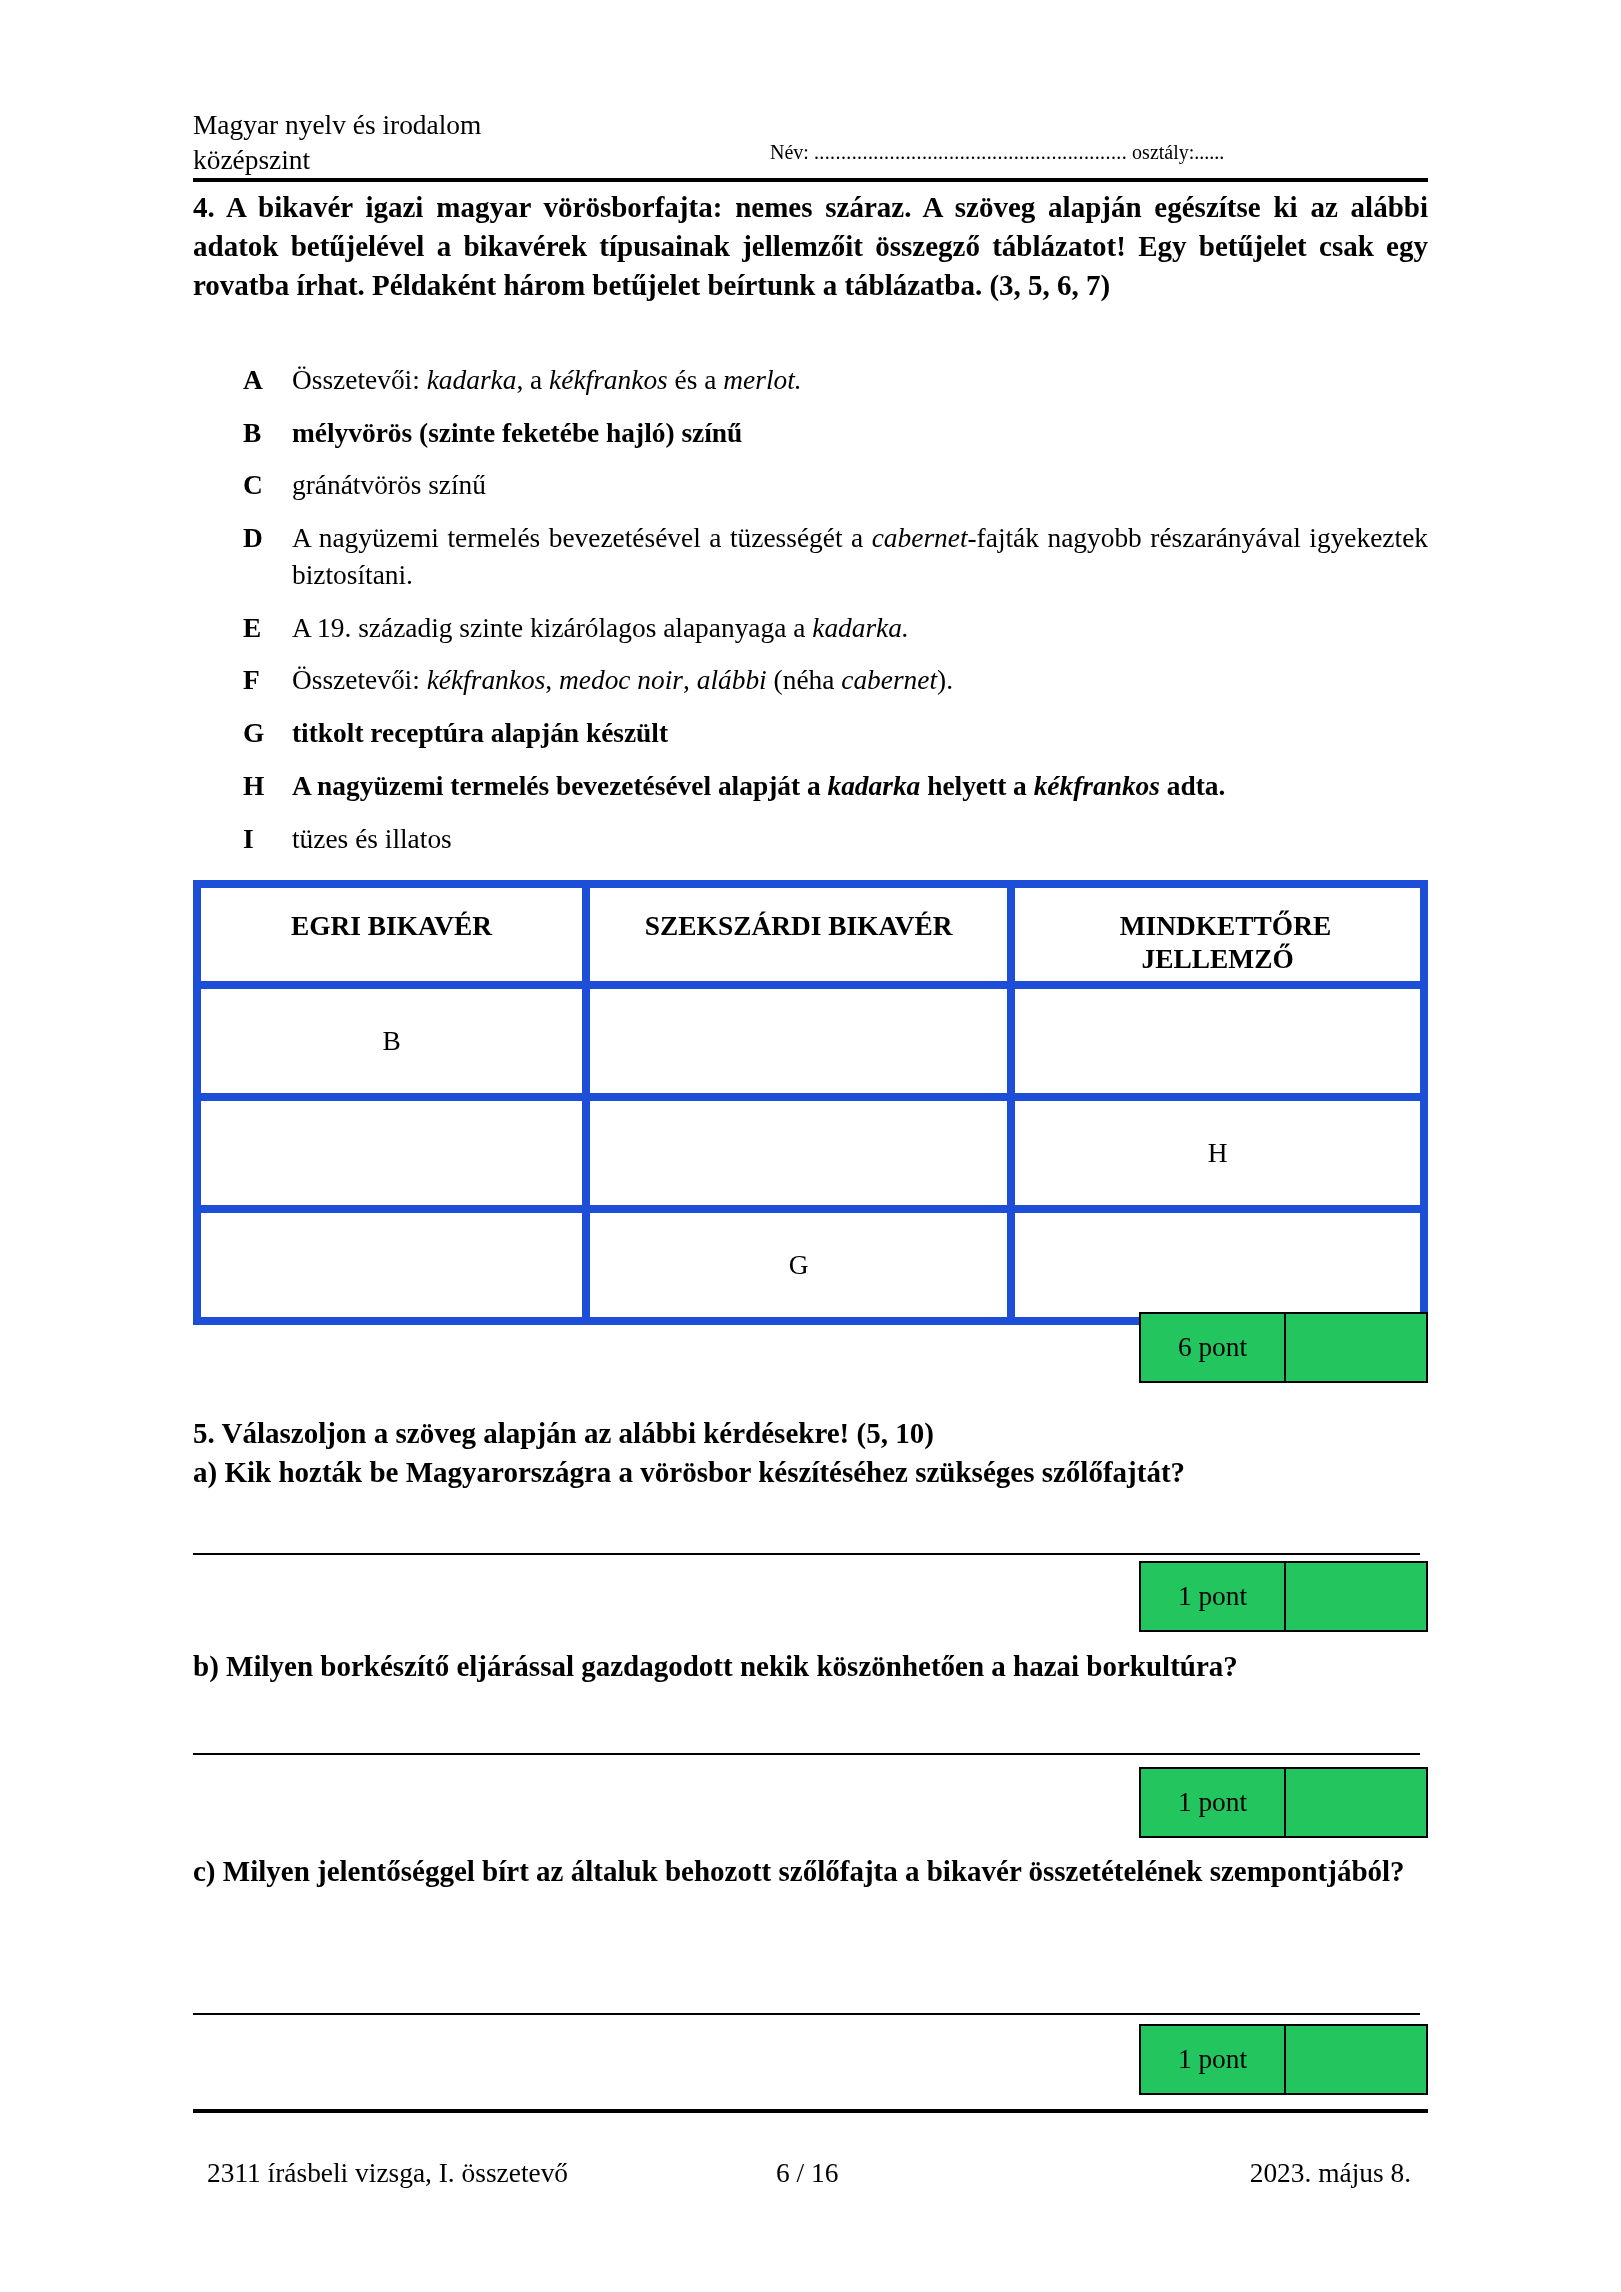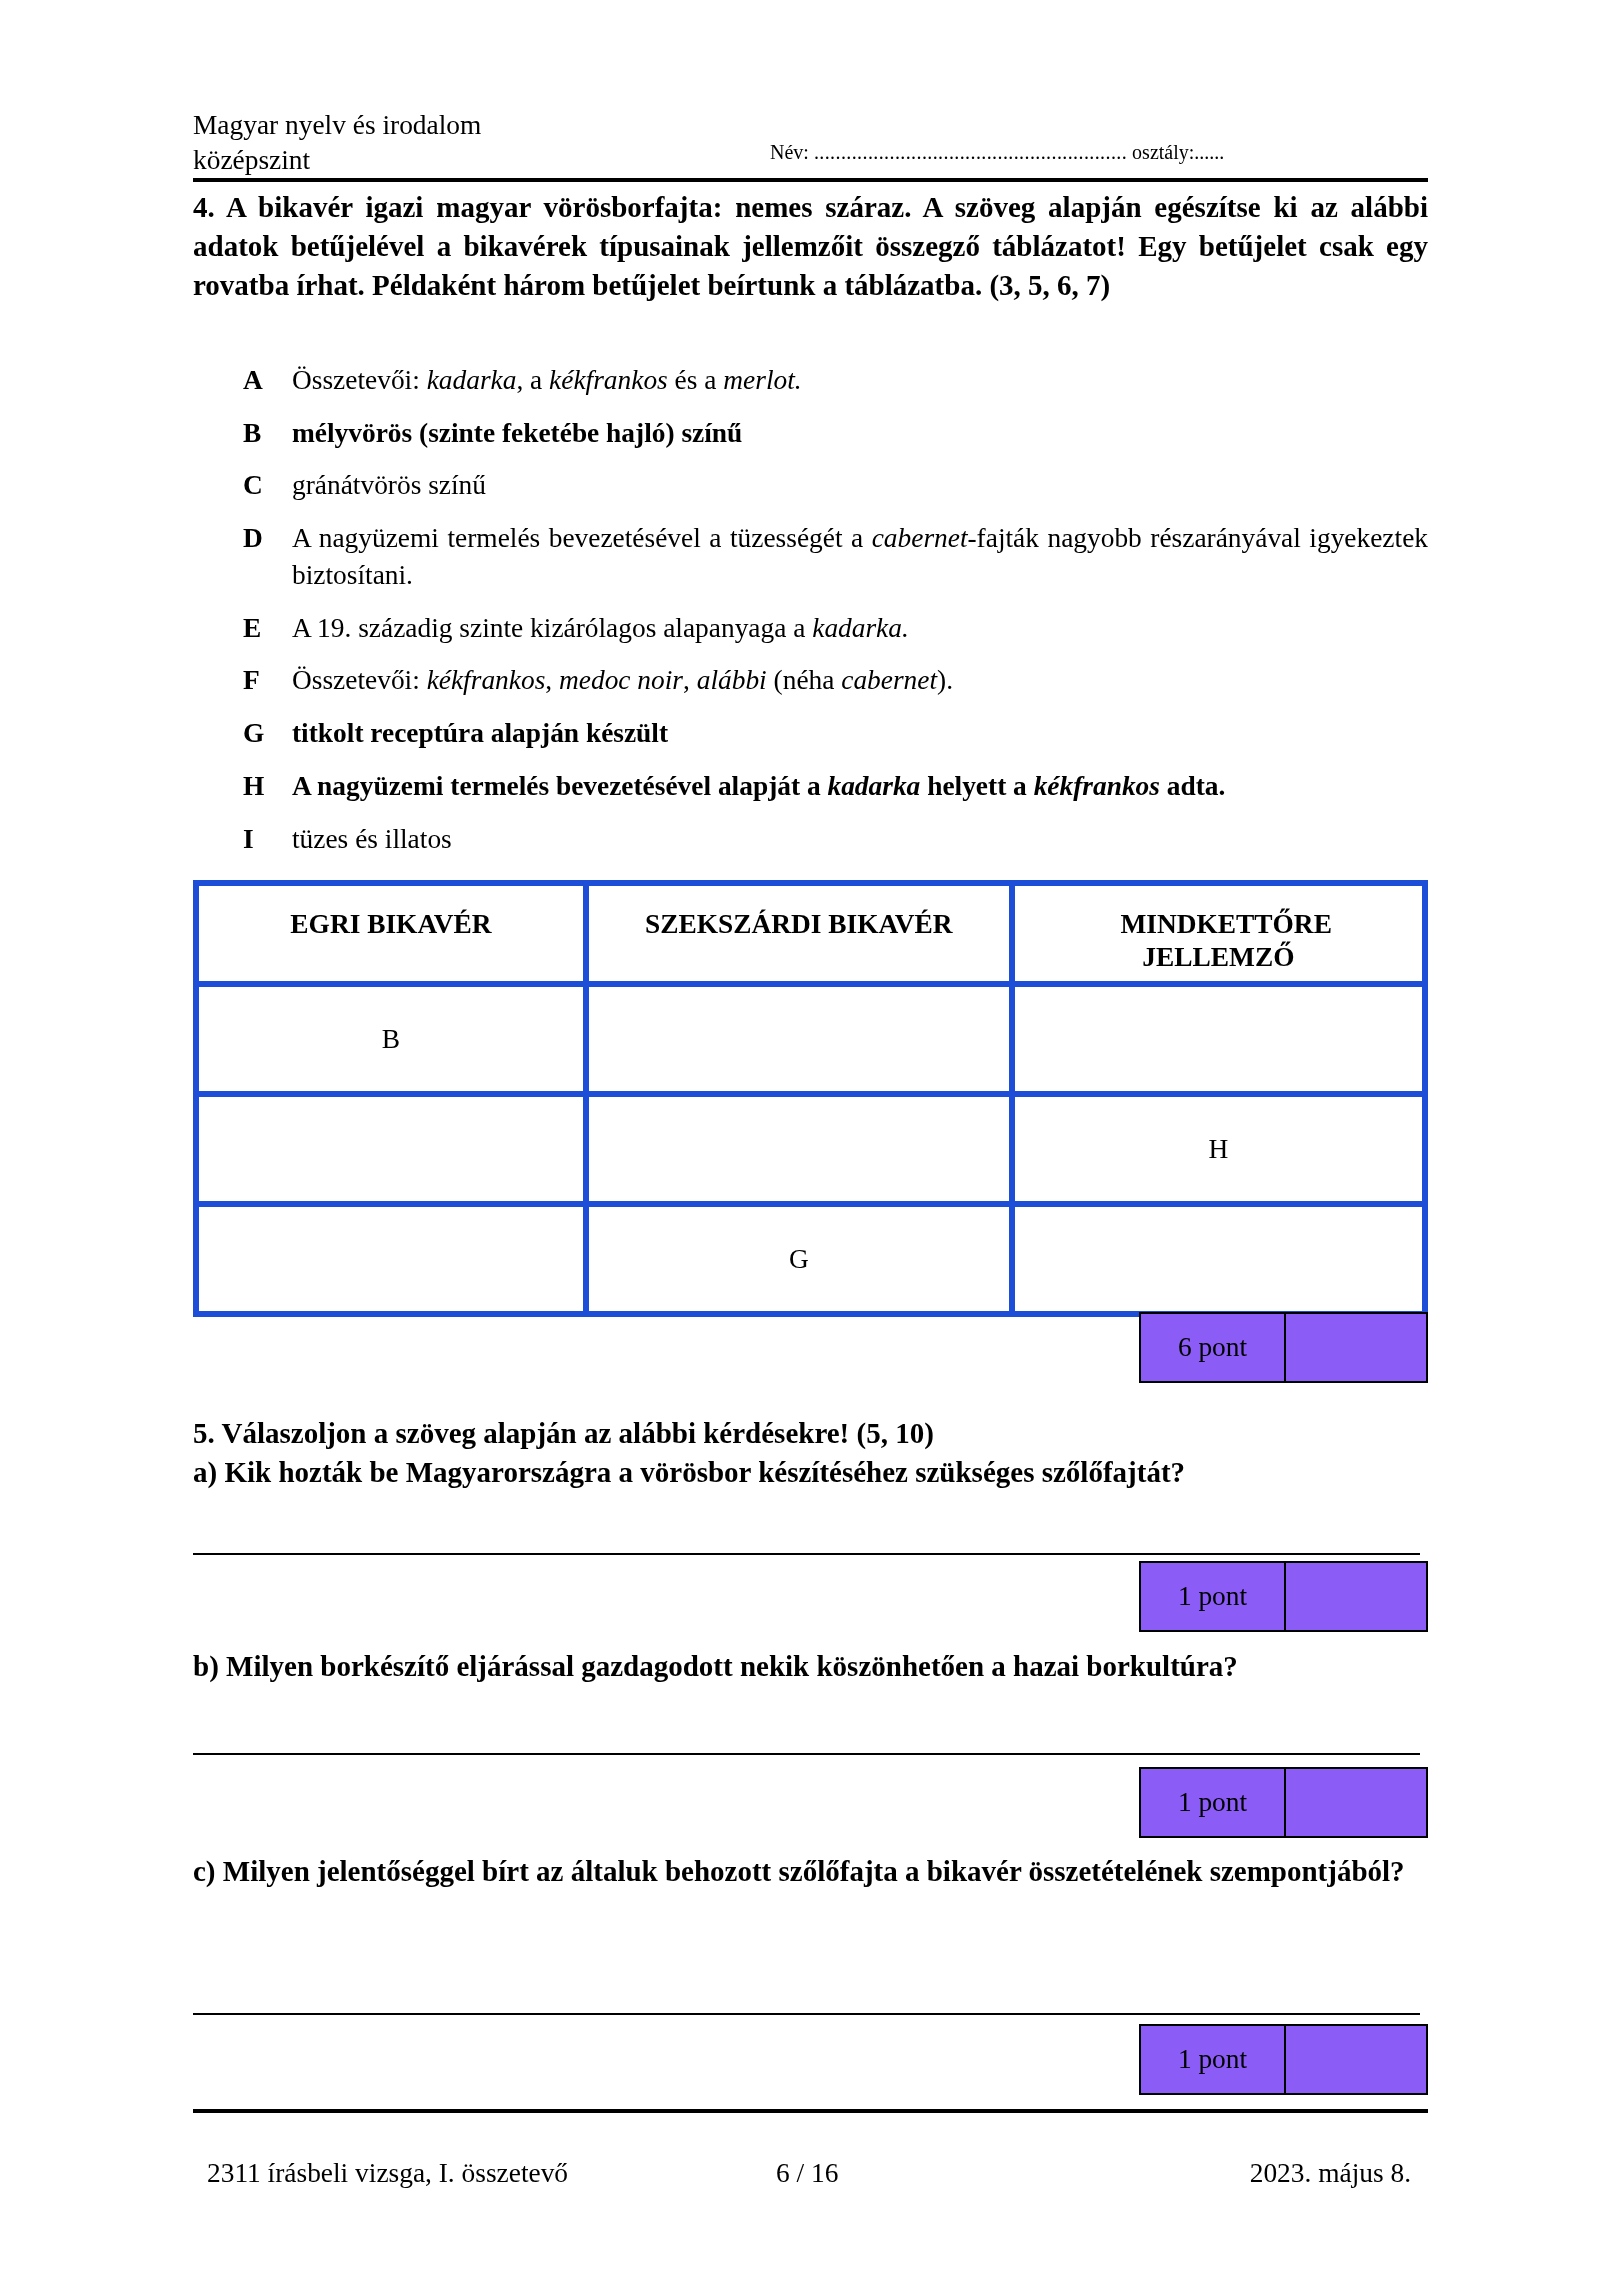--- a/index.html
+++ b/index.html
@@ -10,24 +10,24 @@
   .hdr-right { left: 770px; top: 135px; font-size: 20px; line-height: 35px; width: 658px; white-space: nowrap; }
   .hdr-right .dots { letter-spacing: 0.4px; }
   .rule { left: 193px; width: 1235px; height: 3.9px; background: #000; }
   .q-title { left: 193px; width: 1235px; font-size: 29px; font-weight: bold; line-height: 39px; text-align: justify; }
   .items { left: 193px; top: 362px; width: 1235px; }
   .item { display: flex; font-size: 27.4px; line-height: 37px; margin-bottom: 15.7px; }
   .item .letter { width: 49px; padding-left: 50px; font-weight: bold; flex: none; }
   .item .text { flex: 1; text-align: justify; }
   .item.bold .text { font-weight: bold; }
   table.grid { position: absolute; left: 193px; top: 880px; width: 1235px; border-collapse: collapse; }
-  table.grid td, table.grid th { border: 6px solid #1d4ed8; text-align: center; font-size: 27.4px; padding: 0; }
+  table.grid td, table.grid th { border: 8px solid #1d4ed8; text-align: center; font-size: 27.4px; padding: 0; }
   table.grid th { height: 101px; vertical-align: top; padding-top: 21.6px; font-weight: bold; line-height: 33px; box-sizing: border-box; }
   table.grid td { height: 104px; vertical-align: middle; }
-  .score { position: absolute; left: 1139px; width: 289px; height: 71px; display: flex; border: 2px solid #000; background: #8b5cf6; box-sizing: border-box; }
+  .score { position: absolute; left: 1139px; width: 289px; height: 71px; display: flex; border: 2px solid #000; background: #22c55e; box-sizing: border-box; }
   .score .lbl { width: 143px; border-right: 2px solid #000; display: flex; align-items: center; justify-content: center; font-size: 27.4px; }
   .score .val { flex: 1; }
   .ans-line { left: 193px; width: 1227px; height: 2px; background: #000; }
   .sub-q { left: 193px; width: 1235px; font-size: 29px; font-weight: bold; line-height: 39px; text-align: justify; }
   .footer { top: 2156px; font-size: 27.4px; line-height: 35px; }
 </style>
 </head>
 <body>
 
 <div class="abs hdr-left">

